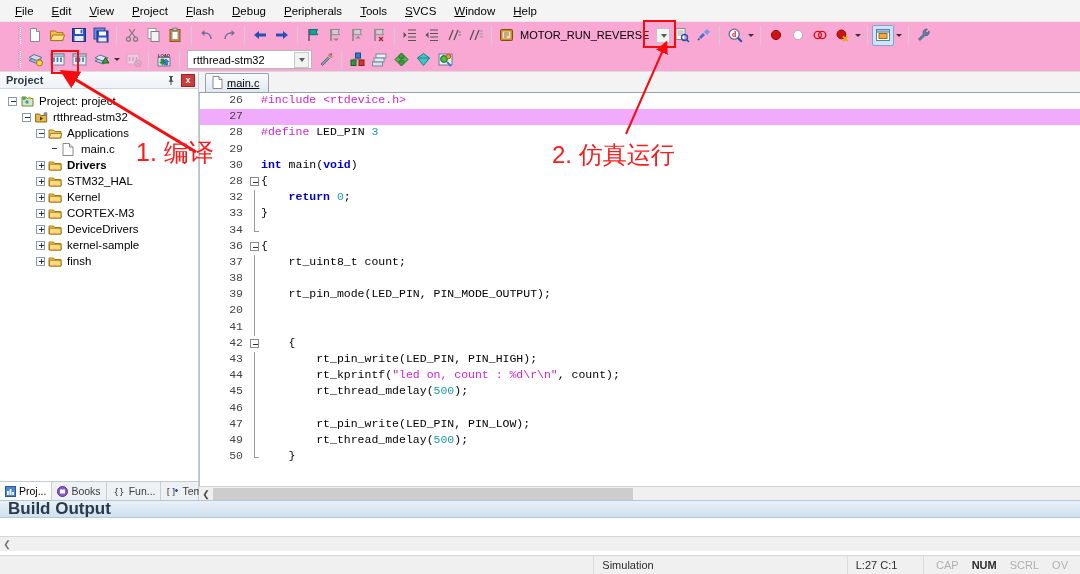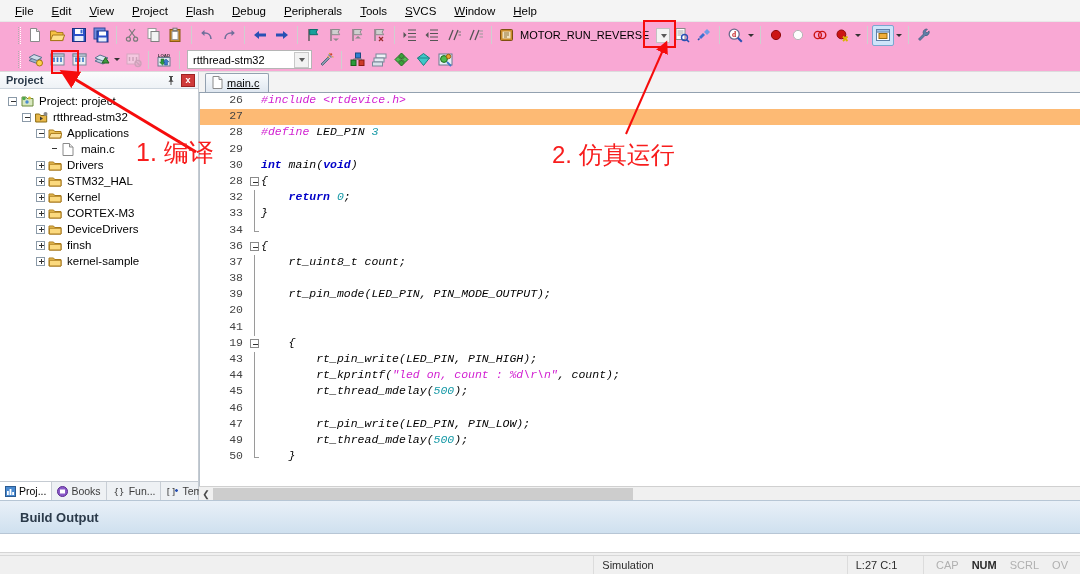--- a/index.html
+++ b/index.html
@@ -155,38 +155,38 @@
     border: 1px solid #93a1b0; border-bottom: none;
     border-radius: 2px 2px 0 0; font-size: 11px; cursor: default;
   }
   .etab .tabname { text-decoration: underline; }
   .editor {
     flex: 1; background: #fff; position: relative; overflow: hidden;
     border-left: 1px solid #b9c2cb;
   }
   .codearea { position: absolute; inset: 0; overflow: hidden; }
   .cline { display: flex; height: 16.2px; align-items: flex-start; font-family: "Liberation Mono", monospace; font-size: 11.5px; padding-left: 7px; }
-  .cline.hl { background: #fdba74; }
+  .cline.hl { background: #f0abfc; }
   .lnum {
     width: 42px; text-align: right; padding-right: 6px;
     color: #444; font-family: "Liberation Mono", monospace; font-size: 11.5px;
     flex: none; user-select: none;
   }
   .fold { width: 12px; flex: none; position: relative; height: 16.2px; }
   .fold .box {
     position: absolute; left: 1px; top: 3.5px;
     width: 9px; height: 9px; border: 1px solid #8b8b8b; background: #fff;
   }
   .fold .box::before {
     content: ""; position: absolute; left: 1.5px; top: 3.5px; width: 5px; height: 1px; background: #333;
   }
   .fold .vbar { position: absolute; left: 5px; top: 0; bottom: 0; width: 1px; background: #9a9a9a; }
   .fold .endbar { position: absolute; left: 5px; top: 0; height: 8px; width: 1px; background: #9a9a9a; }
   .fold .endbar::after { content:""; position:absolute; left:0; top:8px; width:5px; height:1px; background:#9a9a9a; }
-  .ctext { white-space: pre; font-family: "Liberation Mono", monospace; font-size: 11.5px; font-style: italic; }
+  .ctext { white-space: pre; font-family: "Liberation Mono", monospace; font-size: 11.5px; }
 
   
   .k  { color: #0000c8; font-weight: bold; }
   .pp { color: #d11fd1; }
   .st { color: #d11fd1; }
   .nm { color: #1a9ba8; }
   .pl { color: #000; }
 
   .hscroll {
     height: 14px; background: #f0f0f0; border-top: 1px solid #d0d0d0;
@@ -194,24 +194,24 @@
   }
   .hscroll .lbtn {
     width: 14px; height: 13px; display: inline-flex; align-items: center; justify-content: center;
     font-size: 9px; color: #4a4a4a; cursor: default;
   }
   .hthumb { height: 12px; background: #cdcdcd; border: 1px solid #cdcdcd; width: 420px; cursor: default; }
 
   
   .build-out { position: absolute; left: 0; right: 0; bottom: 19px; height: 55px; background: #fff; }
   .bo-header {
-    height: 34px; background: linear-gradient(#e9f0f8,#cfe0ef);
+    height: 18px; background: linear-gradient(#e9f0f8,#cfe0ef);
     border-top: 1px solid #b7c6d5; border-bottom: 1px solid #b7c6d5;
-    display: flex; align-items: center; padding-left: 20px;
-    font-size: 13px; font-weight: bold; color: #2b3a4a;
+    display: flex; align-items: center; padding-left: 8px;
+    font-size: 17px; font-weight: bold; color: #2b3a4a;
   }
   .bo-body { height: 19px; background: #fff; border-bottom: 1px solid #d5d5d5; }
   .bo-scroll { height: 14px; background: #f0f0f0; display: flex; align-items: center; }
   .bo-scroll .lbtn { width: 14px; height: 13px; display:inline-flex; align-items:center; justify-content:center; font-size: 9px; color: #7a7a7a; }
 
   
   .statusbar {
     position: absolute; left: 0; right: 0; bottom: 0; height: 19px;
     background: #f0f0f0; border-top: 1px solid #d8d8d8;
     display: flex; align-items: center; font-size: 11px; color: #2b2b2b;
@@ -636,21 +636,21 @@
           <div class="tnode" style="padding-left: 46px;">
             <span class="texp none"></span>
             <span class="tico">
               <svg width="12" height="13" viewBox="0 0 12 13">
                 <path d="M1 0.5h6.5l3.5 3.5v8.5H1z" fill="#fff" stroke="#8a8a8a"></path>
                 <path d="M7.5 0.5v3.5H11" fill="#e8e8e8" stroke="#8a8a8a"></path>
               </svg>
             </span>
             <span class="tlabel">main.c</span>
           </div>
-          <div class="tnode" style="padding-left: 32px;">
+          <div class="tnode" style="padding-left: 32px; font-weight: bold;">
             <span class="texp plus"></span>
             <span class="tico">
               <svg width="14" height="13" viewBox="0 0 14 13">
                 <path d="M1 3h4.5l1.2 1.5H13V11H1z" fill="#f0c65a" stroke="#a8791a"></path>
                 <path d="M1.4 5.2H13V11H1.4z" fill="#fbd97e" stroke="#a8791a"></path>
               </svg>
             </span>
             <span class="tlabel">Drivers</span>
           </div>
           <div class="tnode" style="padding-left: 32px;">
@@ -694,31 +694,31 @@
             <span class="tlabel">DeviceDrivers</span>
           </div>
           <div class="tnode" style="padding-left: 32px;">
             <span class="texp plus"></span>
             <span class="tico">
               <svg width="14" height="13" viewBox="0 0 14 13">
                 <path d="M1 3h4.5l1.2 1.5H13V11H1z" fill="#f0c65a" stroke="#a8791a"></path>
                 <path d="M1.4 5.2H13V11H1.4z" fill="#fbd97e" stroke="#a8791a"></path>
               </svg>
             </span>
-            <span class="tlabel">finsh</span>
+            <span class="tlabel">kernel-sample</span>
           </div>
           <div class="tnode" style="padding-left: 32px;">
             <span class="texp plus"></span>
             <span class="tico">
               <svg width="14" height="13" viewBox="0 0 14 13">
                 <path d="M1 3h4.5l1.2 1.5H13V11H1z" fill="#f0c65a" stroke="#a8791a"></path>
                 <path d="M1.4 5.2H13V11H1.4z" fill="#fbd97e" stroke="#a8791a"></path>
               </svg>
             </span>
-            <span class="tlabel">kernel-sample</span>
+            <span class="tlabel">finsh</span>
           </div>
         </div>
       <div class="proj-tabs" id="proj-tabs">
           <div class="ptab active">
             <span style="display: inline-flex;">
               <svg width="11" height="11" viewBox="0 0 11 11">
                 <rect x="0.5" y="0.5" width="10" height="10" fill="#4a8ad0" stroke="#2a5a90"></rect>
                 <rect x="2" y="5" width="1.8" height="4" fill="#fff"></rect>
                 <rect x="4.6" y="3" width="1.8" height="6" fill="#fff"></rect>
                 <rect x="7.2" y="6" width="1.8" height="3" fill="#fff"></rect>
@@ -857,21 +857,21 @@
               </span>
               <span class="ctext"></span>
             </div>
             <div class="cline">
               <span class="lnum">41</span>
               <span class="fold">
                 <i class="vbar"></i>
               </span>
             </div>
             <div class="cline">
-              <span class="lnum">19</span>
+              <span class="lnum">42</span>
               <span class="fold" style="padding-left: 4px;">
                 <i class="box"></i>
               </span>
               <span class="ctext"><span class="pl">    {</span></span>
             </div>
             <div class="cline">
               <span class="lnum">43</span>
               <span class="fold" style="padding-left: 4px;">
                 <i class="vbar"></i>
               </span>

